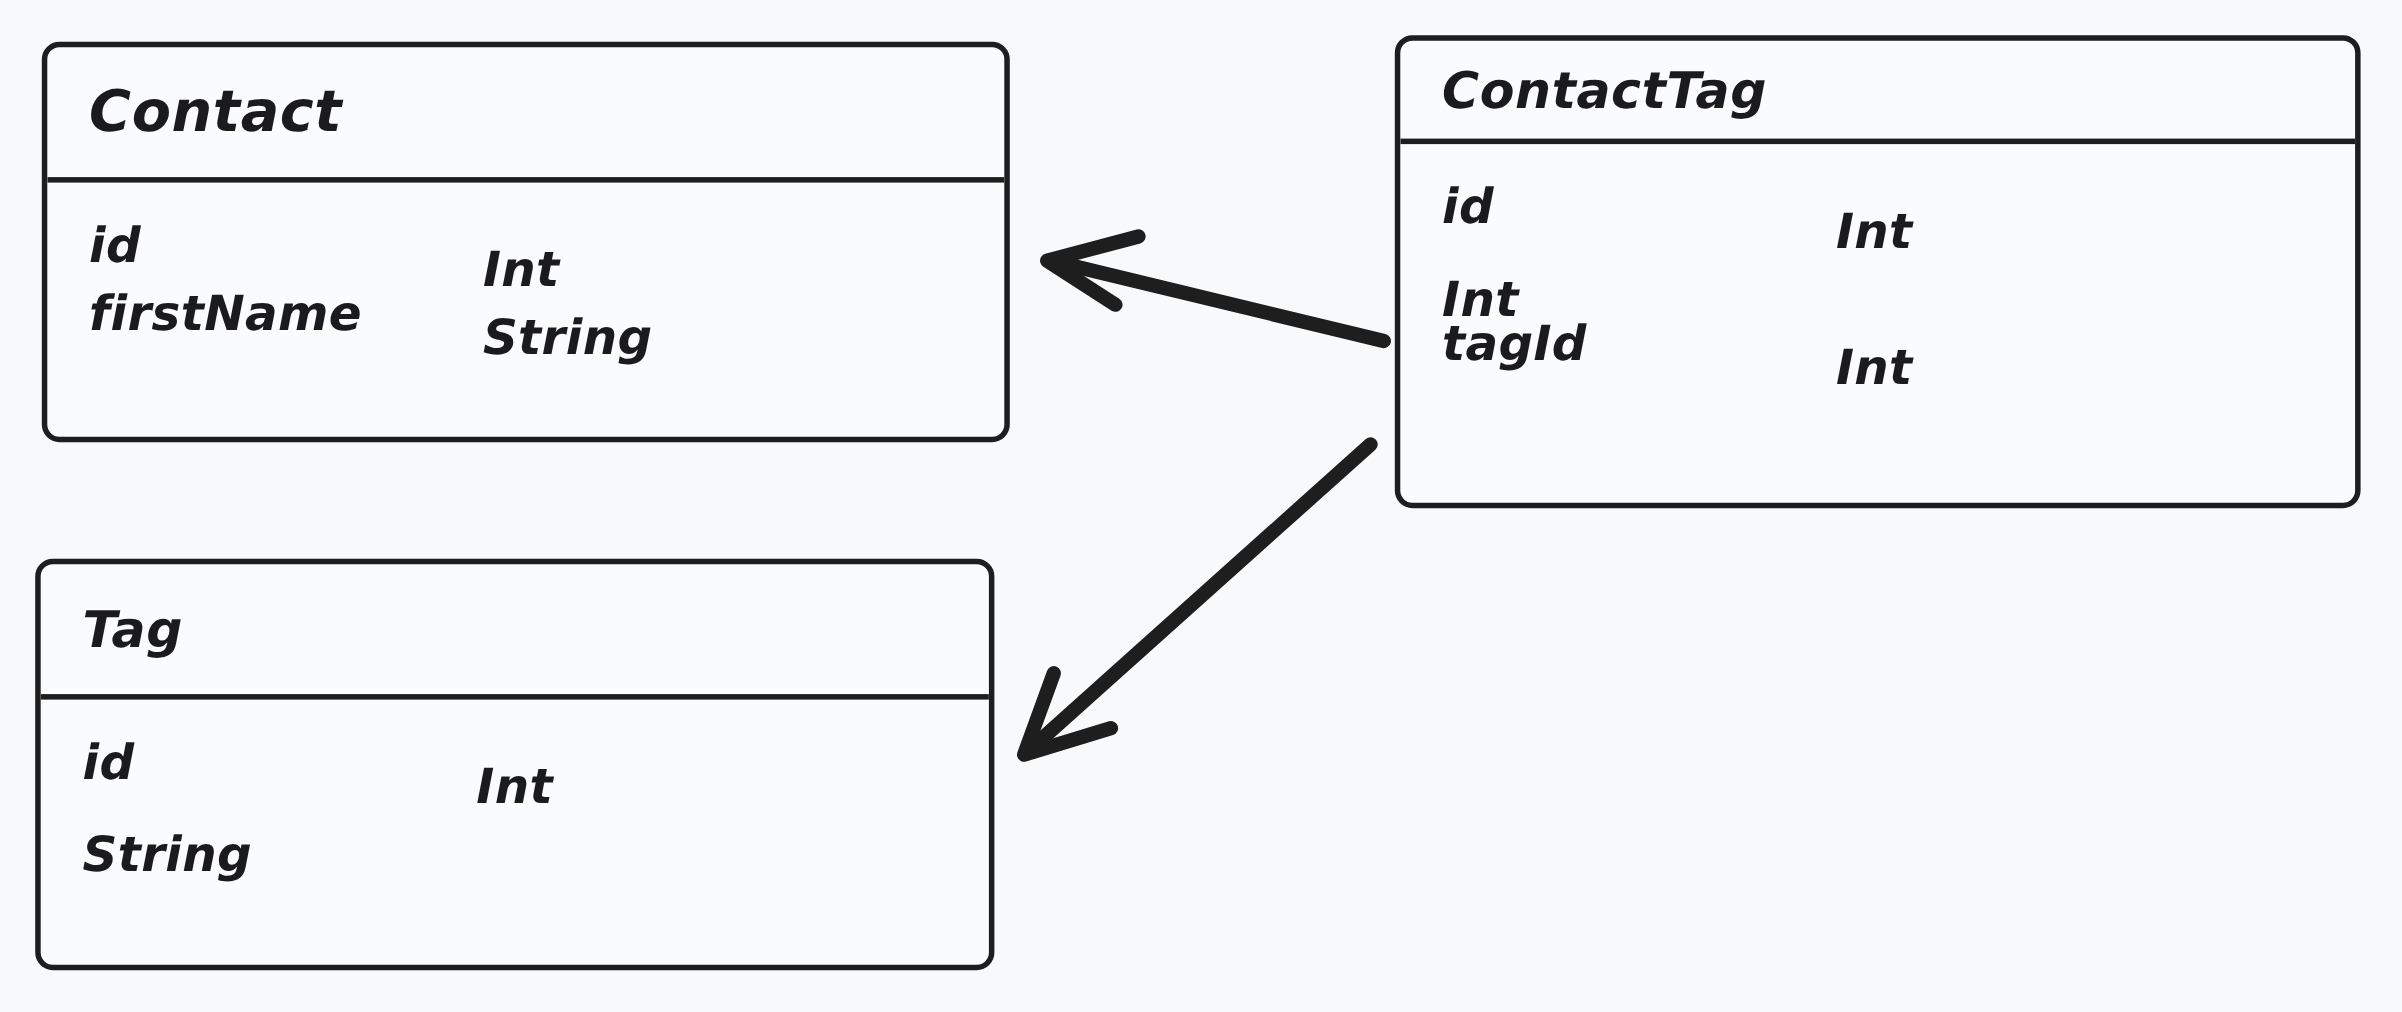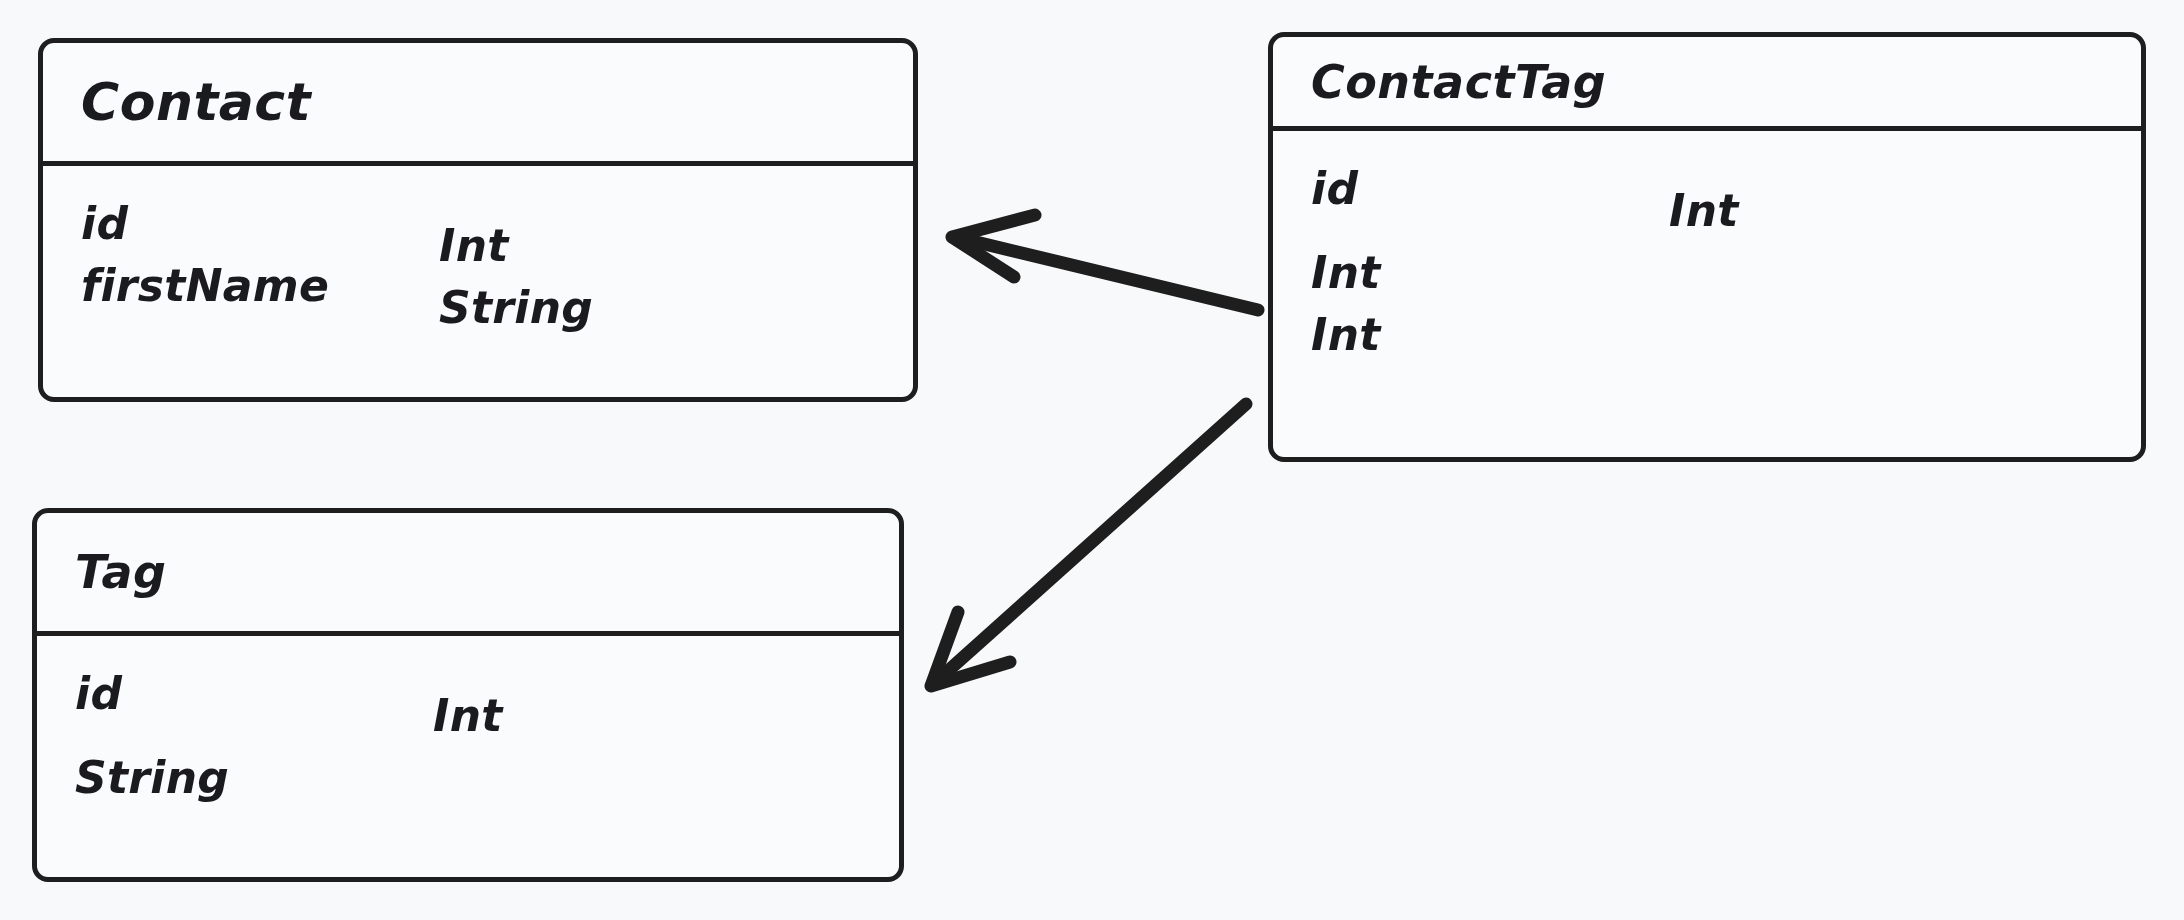--- a/index.html
+++ b/index.html
@@ -153,20 +153,21 @@
     </div>
     <div class="entity-body">
       <div class="field-row">
         <span class="field-name">id</span>
         <span class="field-type">Int</span>
       </div>
       <div class="field-row">
         <span class="field-type">Int</span>
       </div>
       <div class="field-row">
+        <span class="field-name">tagId</span>
         <span class="field-type">Int</span>
       </div>
     </div>
   </div>
 
   <div class="entity" id="entity-tag">
     <div class="entity-header">
       <span class="entity-title">Tag</span>
     </div>
     <div class="entity-body">

